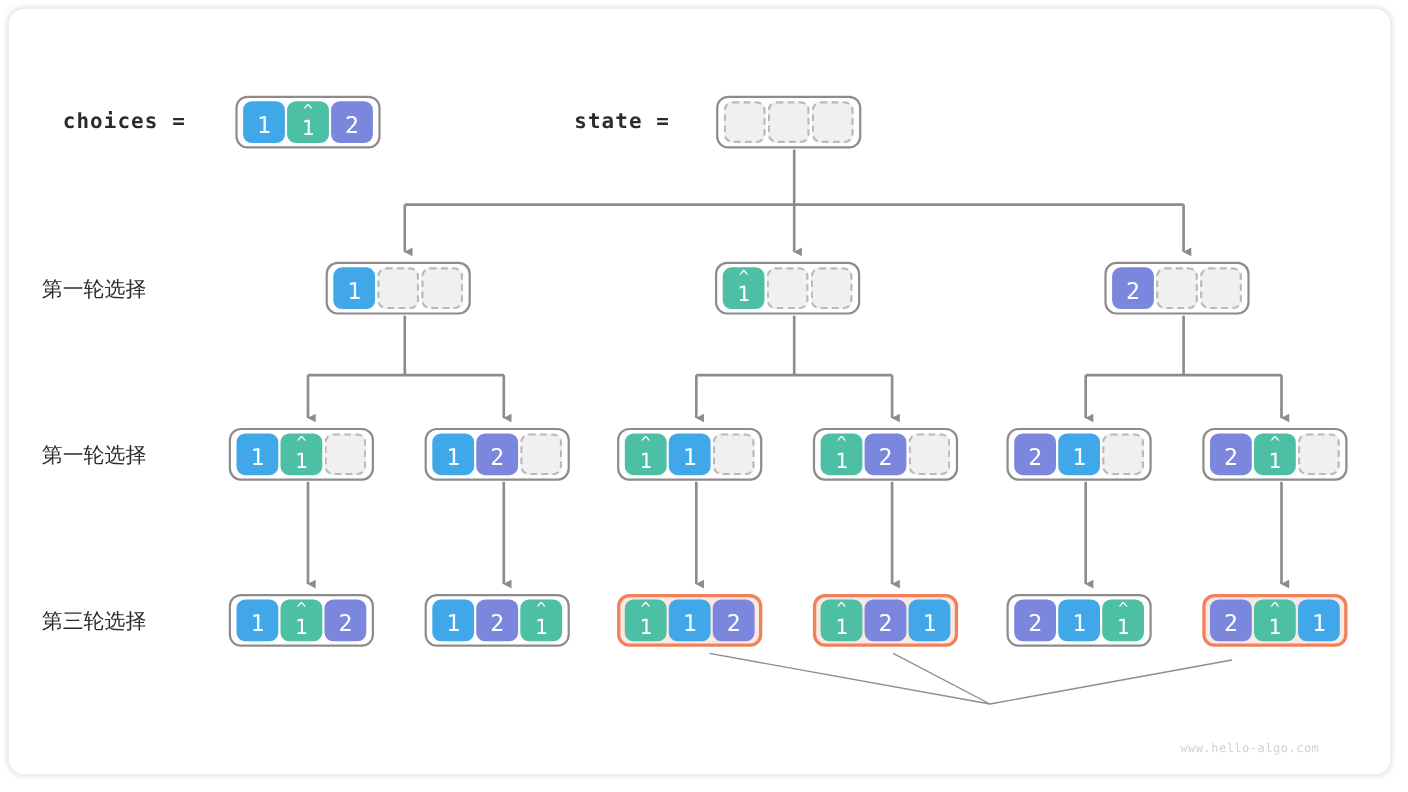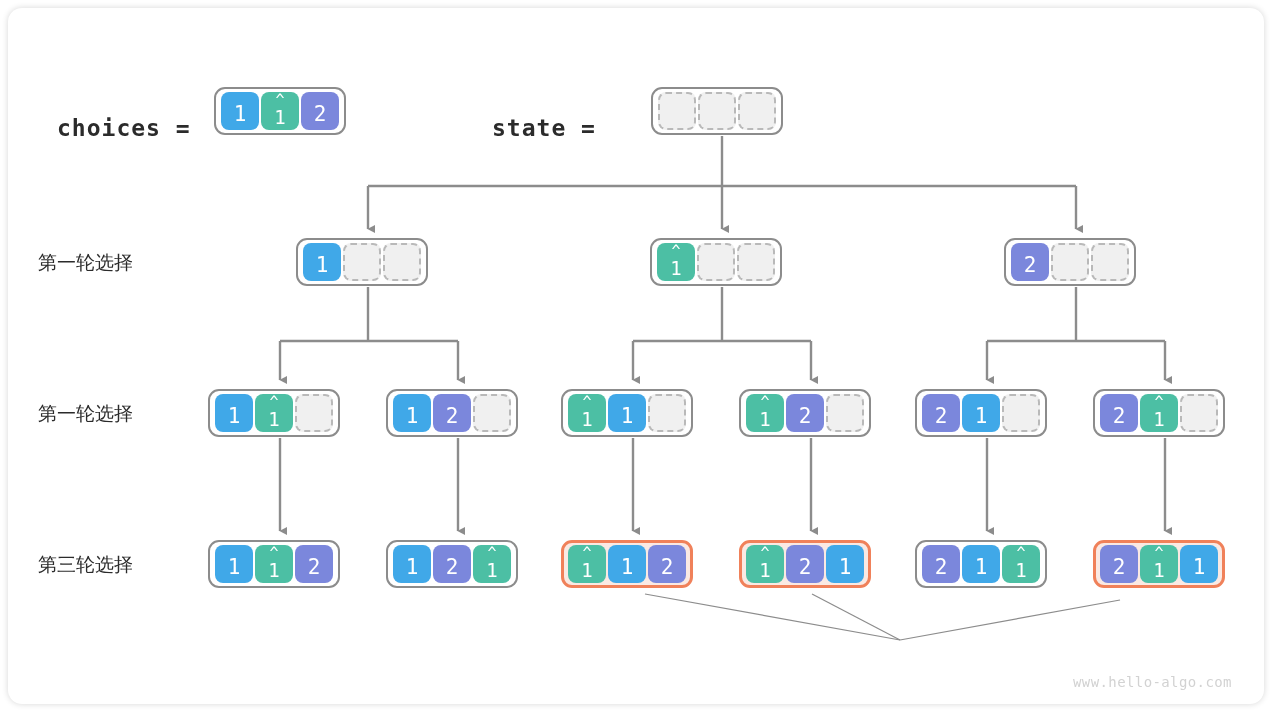--- a/index.html
+++ b/index.html
@@ -22,45 +22,44 @@
     border-radius: 14px;
     box-shadow: 0 0 6px rgba(0,0,0,0.16);
     box-sizing: border-box;
   }
 
   
   .mono-label {
     position: absolute;
     font-family: "DejaVu Sans Mono", "Liberation Mono", monospace;
     font-weight: bold;
-    font-size: 23px;
+    font-size: 19px;
     color: #2b2b2b;
     white-space: nowrap;
     letter-spacing: 1px;
-    margin-top: 16px;
   }
   .row-label {
     position: absolute;
     font-family: "DejaVu Sans", "Liberation Sans", sans-serif;
     font-size: 19px;
     color: #2b2b2b;
     white-space: nowrap;
   }
   .caption {
     position: absolute;
     font-family: "DejaVu Sans", "Liberation Sans", sans-serif;
     font-size: 20px;
     font-weight: bold;
     color: #3a3a3a;
     white-space: nowrap;
   }
   .watermark {
     position: absolute;
     font-family: "DejaVu Sans Mono", "Liberation Mono", monospace;
-    font-size: 14px;
+    font-size: 11px;
     color: #d2d2d2;
     white-space: nowrap;
     letter-spacing: .4px;
   }
 
   
   .arr {
     position: absolute;
     display: flex;
     flex-direction: row;
@@ -178,21 +177,21 @@
       </div>
       <div class="cell green hasHat">
         <span class="hat">^</span>
         <span class="num">1</span>
       </div>
       <div class="cell purple">
         <span class="num">2</span>
       </div>
     </div>
 
-  <div class="mono-label" style="left:492px; top:99px;">state =</div>
+  <div class="mono-label" style="left:522px; top:99px;">state =</div>
   <div class="arr" style="left:651px; top:87px;">
       <div class="cell empty">
         <span class="num"></span>
       </div>
       <div class="cell empty">
         <span class="num"></span>
       </div>
       <div class="cell empty">
         <span class="num"></span>
       </div>

